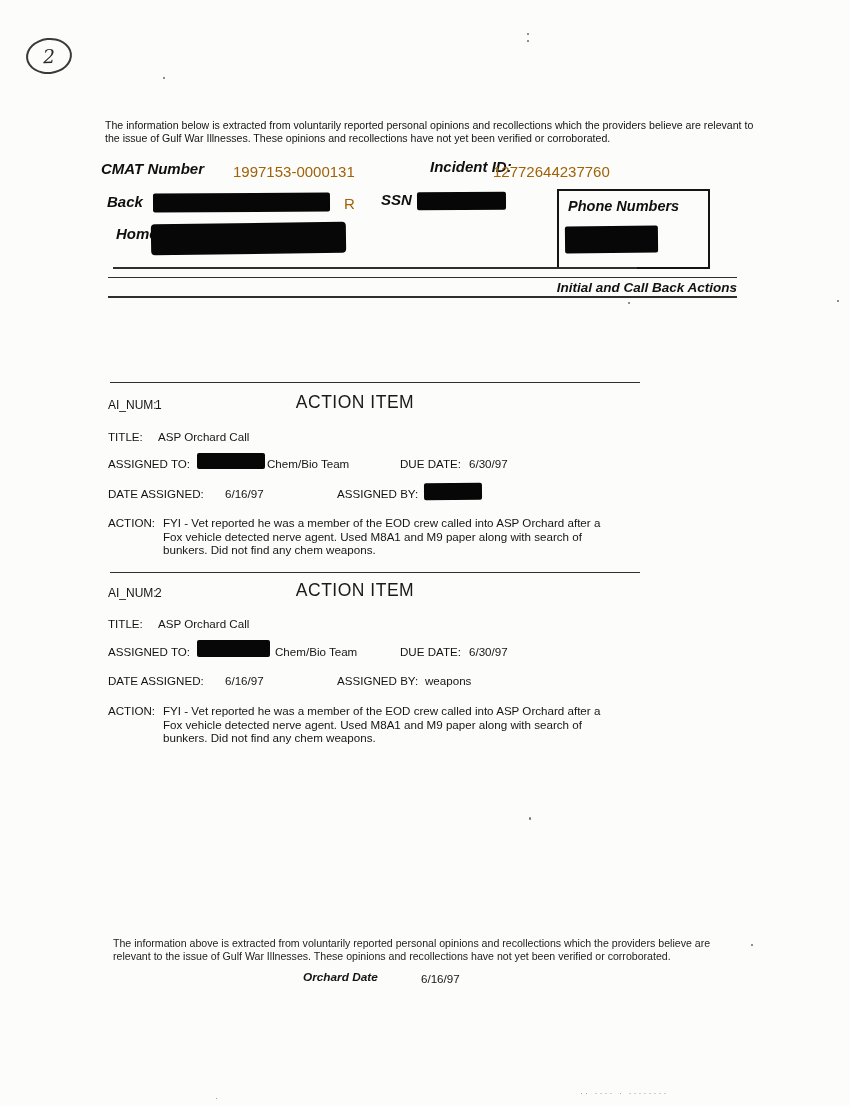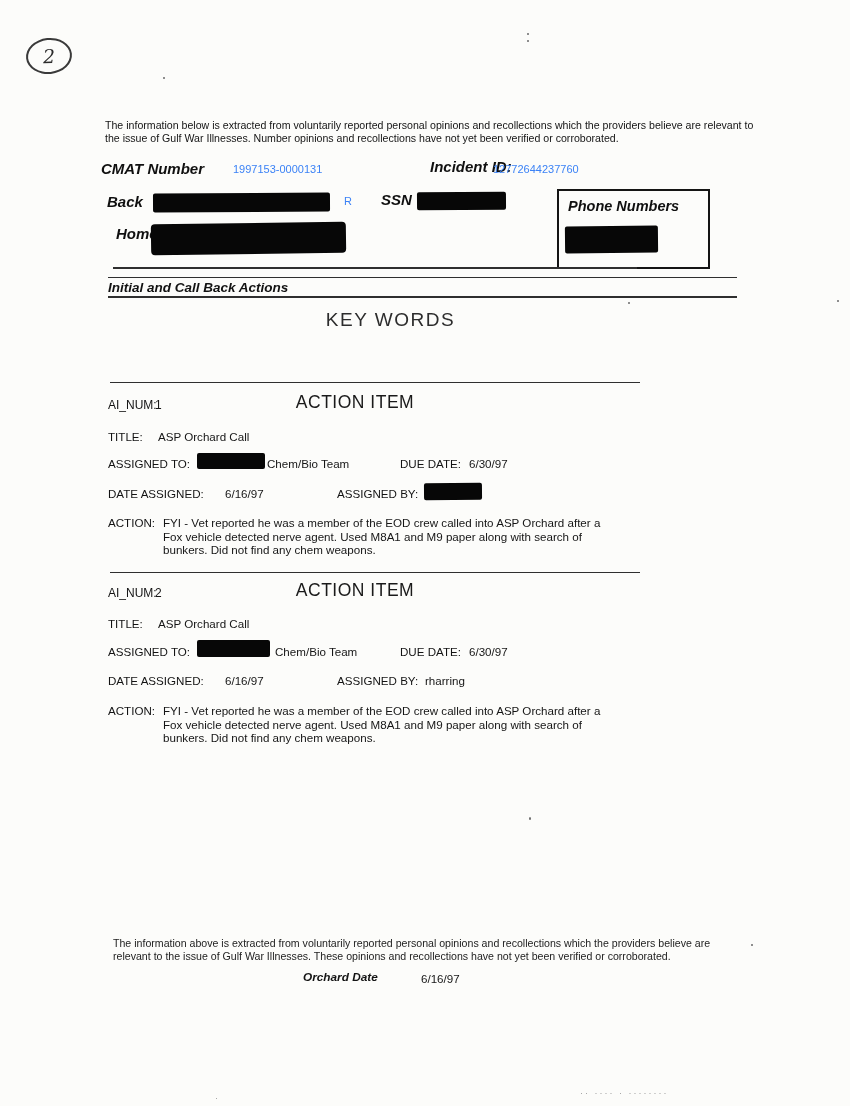--- a/index.html
+++ b/index.html
@@ -16,44 +16,44 @@
   .circle{
     left:26px;top:38px;width:42px;height:32px;
     border:2px solid #3a3a3a;border-radius:50%;
     transform:rotate(-6deg);
     display:flex;align-items:center;justify-content:center;
   }
   .circle span{font-family:"DejaVu Serif", serif;font-style:italic;font-size:19px;transform:rotate(4deg);color:#2c2c2c;}
   .disclaimer{font-size:10.6px;line-height:12.8px;color:#141414;}
   .disclaimer.bottom{color:#222;}
   .hlabel{font-style:italic;font-weight:bold;font-size:15px;color:#101010;}
-  .hvalue{font-size:11px;color:#3b82f6;}
+  .hvalue{font-size:15px;color:#a16207;}
   .redact{background:#070707;border-radius:2px;}
   .phone-box{border:2px solid #141414;background:#fcfcfa;}
   .rule{background:#2f2f2f;}
-  .band-title{font-style:italic;font-weight:bold;font-size:13.5px;text-align:left;color:#121212;}
+  .band-title{font-style:italic;font-weight:bold;font-size:13.5px;text-align:right;color:#121212;}
   .keywords{font-size:19px;letter-spacing:1.5px;text-align:center;color:#2d2d2d;}
   .flabel{font-size:11.6px;color:#131313;}
   .fvalue{font-size:11.6px;color:#161616;}
   .ai-heading{font-size:17.5px;text-align:center;color:#1a1a1a;letter-spacing:0.5px;}
   .action-text{font-size:11.6px;line-height:13.6px;color:#151515;width:438px;}
   .rd-label{font-style:italic;font-weight:bold;font-size:11.8px;color:#141414;}
   .speck{background:#6a6a6a;border-radius:50%;}
   .smudge{color:#9a9a9a;font-size:9px;letter-spacing:2px;}
 </style>
 </head>
 <body>
 
 <div class="page">
 
   <div class="abs circle">
     <span>2</span>
   </div>
 
-  <div class="abs disclaimer" style="left:105px;top:119px;width:660px;">The information below is extracted from voluntarily reported personal opinions and recollections which the providers believe are relevant to the issue of Gulf War Illnesses.  Number opinions and recollections have not yet been verified or corroborated.</div>
+  <div class="abs disclaimer" style="left:105px;top:119px;width:660px;">The information below is extracted from voluntarily reported personal opinions and recollections which the providers believe are relevant to the issue of Gulf War Illnesses.  These opinions and recollections have not yet been verified or corroborated.</div>
 
   <span class="abs hlabel" style="left:101px;top:160px;">CMAT  Number</span>
   <span class="abs hvalue" style="left:233px;top:163px;">1997153-0000131</span>
   <span class="abs hlabel" style="left:414px;top:158px;margin-left:16px;">Incident ID:</span>
   <span class="abs hvalue" style="left:493px;top:163px;">12772644237760</span>
 
   <span class="abs hlabel" style="left:107px;top:193px;">Back</span>
   <div class="abs redact" style="left:153px;top:193px;width:177px;height:19px;transform:rotate(-0.3deg);"></div>
   <span class="abs hvalue" style="left:344px;top:195px;">R</span>
   <span class="abs hlabel" style="left:381px;top:191px;">SSN</span>
@@ -65,21 +65,20 @@
   </div>
 
   <span class="abs hlabel" style="left:116px;top:225px;font-style:italic;">Home</span>
   <div class="abs redact" style="left:151px;top:223px;width:195px;height:31px;transform:rotate(-0.8deg);border-radius:4px;"></div>
 
   <div class="abs rule" style="left:113px;top:267px;width:524px;height:2px;"></div>
   <div class="abs rule" style="left:108px;top:277px;width:629px;height:1px;"></div>
   <div class="abs band-title" style="left:108px;top:280px;width:629px;">Initial and Call Back Actions</div>
   <div class="abs rule" style="left:108px;top:296px;width:629px;height:2px;"></div>
 
-  <div class="abs keywords" style="left:108px;top:309px;width:565px;">KEY WORDS</div>
 
   <div class="abs rule" style="left:110px;top:382px;width:530px;height:1px;"></div>
 
   <span class="abs flabel" style="left:108px;top:398px;font-size:12px;">AI_NUM:</span>
   <span class="abs fvalue" style="left:155px;top:398px;font-size:12px;">1</span>
   <div class="abs ai-heading" style="left:190px;top:392px;width:330px;">ACTION ITEM</div>
 
   <span class="abs flabel" style="left:108px;top:430px;">TITLE:</span>
   <span class="abs fvalue" style="left:158px;top:430px;">ASP Orchard Call</span>
 
@@ -108,21 +107,21 @@
 
   <span class="abs flabel" style="left:108px;top:645px;">ASSIGNED TO:</span>
   <div class="abs redact" style="left:197px;top:640px;width:73px;height:17px;"></div>
   <span class="abs fvalue" style="left:275px;top:645px;">Chem/Bio Team</span>
   <span class="abs flabel" style="left:400px;top:645px;">DUE DATE:</span>
   <span class="abs fvalue" style="left:469px;top:645px;">6/30/97</span>
 
   <span class="abs flabel" style="left:108px;top:674px;">DATE ASSIGNED:</span>
   <span class="abs fvalue" style="left:225px;top:674px;">6/16/97</span>
   <span class="abs flabel" style="left:337px;top:674px;">ASSIGNED BY:</span>
-  <span class="abs fvalue" style="left:425px;top:674px;">rharring</span>
+  <span class="abs fvalue" style="left:425px;top:674px;">weapons</span>
 
   <span class="abs flabel" style="left:108px;top:704px;">ACTION:</span>
   <div class="abs action-text" style="left:163px;top:704px;">FYI - Vet reported he was a member of the EOD crew called into ASP Orchard after a Fox vehicle detected nerve agent. Used M8A1 and M9 paper along with search of bunkers. Did not find any chem weapons.</div>
 
   <div class="abs disclaimer bottom" style="left:113px;top:937px;width:602px;">The information above is extracted from voluntarily reported personal opinions and recollections which the providers believe are relevant to the issue of Gulf War Illnesses.  These opinions and recollections have not yet been verified or corroborated.</div>
   <span class="abs rd-label" style="left:303px;top:970px;">Orchard Date</span>
   <span class="abs fvalue" style="left:421px;top:972px;">6/16/97</span>
 
   <div class="abs speck" style="left:527px;top:33px;width:2px;height:2px;"></div>
   <div class="abs speck" style="left:527px;top:40px;width:2px;height:2px;"></div>

